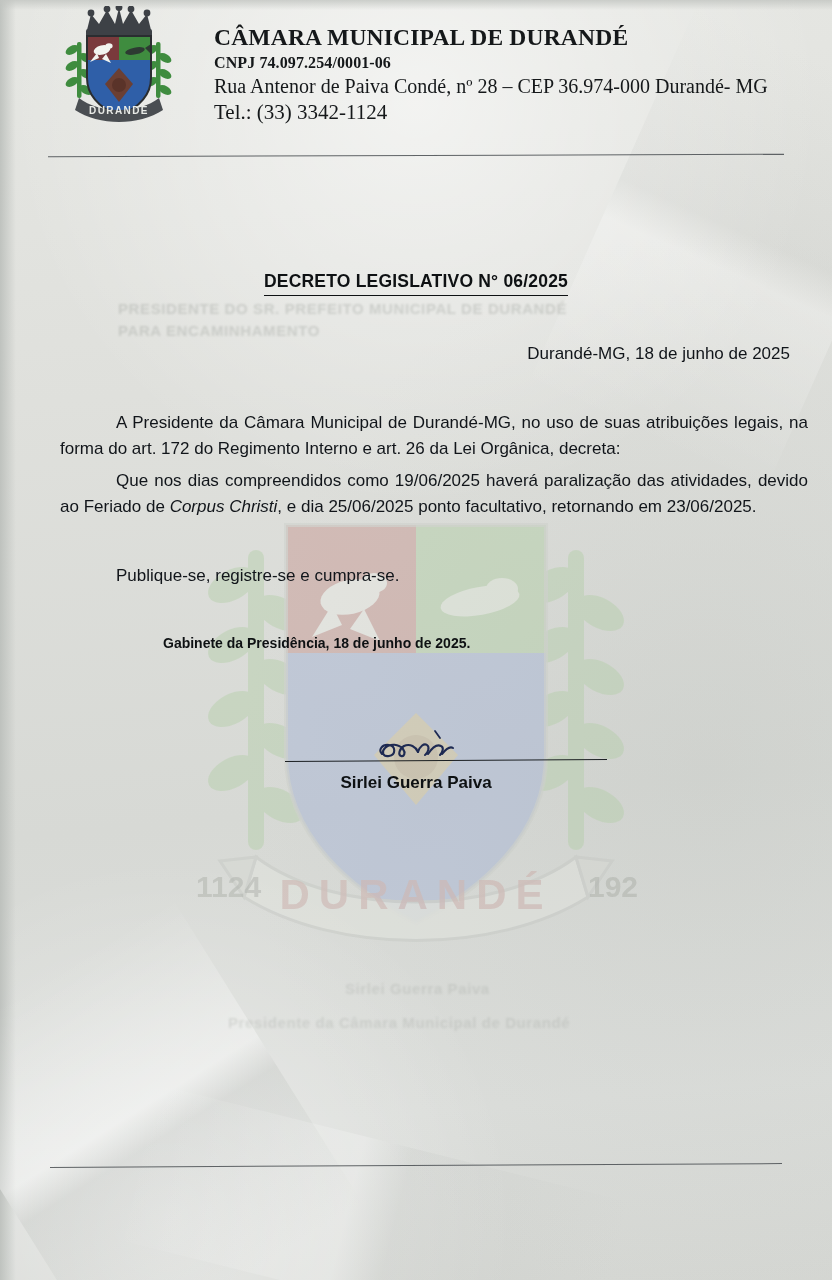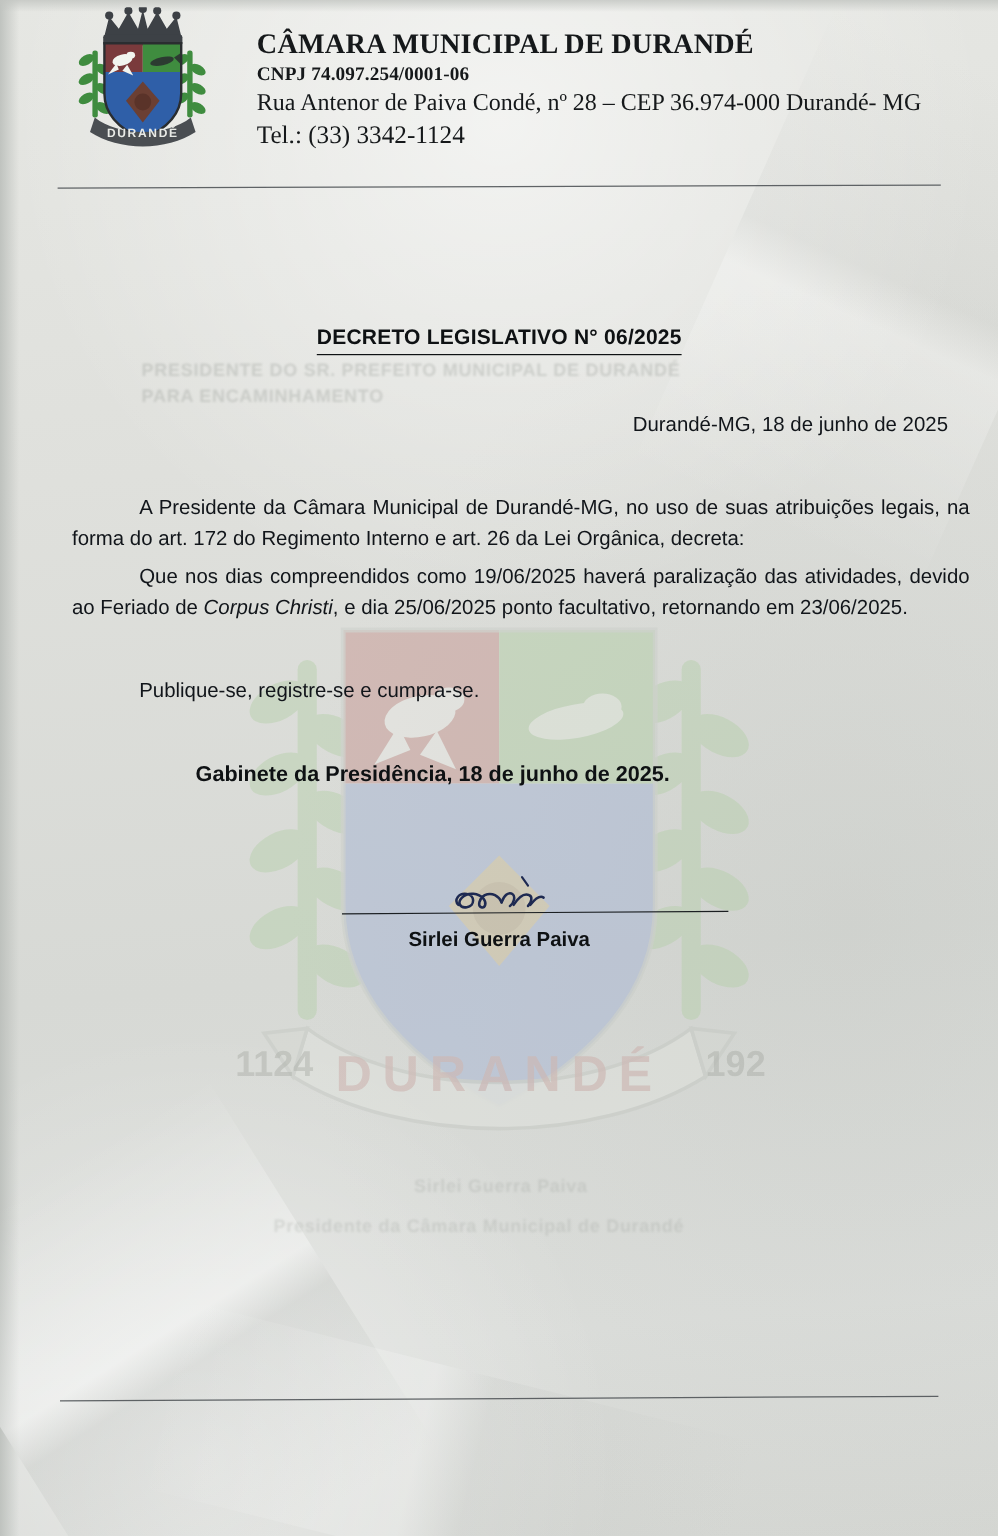--- a/index.html
+++ b/index.html
@@ -151,21 +151,21 @@
     top: 566px;
     font-size: 17px;
     color: #11151a;
     margin-left: 20px;
   }
 
   .cabinet {
     position: absolute;
     left: 163px;
     top: 635px;
-    font-size: 18px;
+    font-size: 14px;
     font-weight: bold;
     color: #0e1113;
   }
 
   
   .sig-mark {
     position: absolute;
     left: 372px;
     top: 728px;
     width: 104px;

